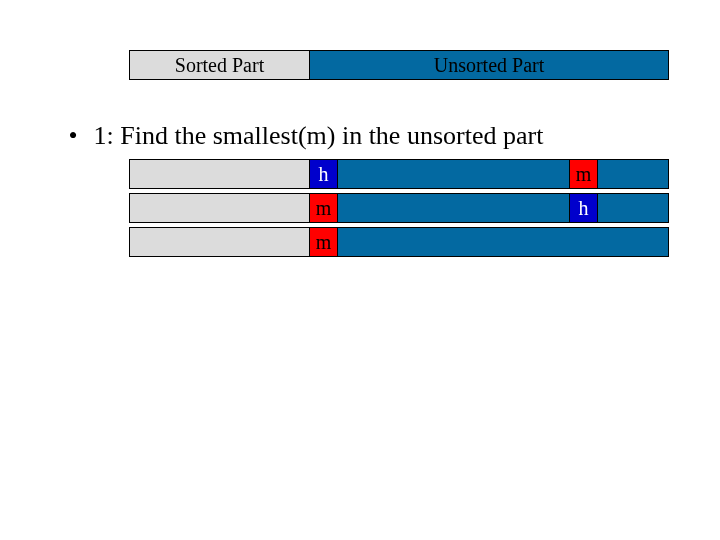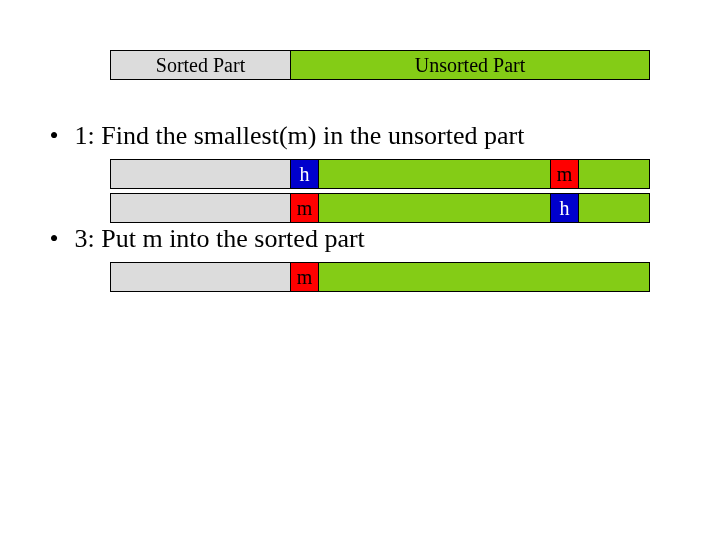--- a/index.html
+++ b/index.html
@@ -5,41 +5,41 @@
   body {
     margin: 0;
     padding: 0;
     background: #fff;
     font-family: "Times New Roman", Times, serif;
     color: #000;
     width: 720px;
     height: 540px;
   }
   .stage {
-    padding: 50px 40px 30px 40px;
+    padding: 50px 40px 30px 59px;
     font-family: Liberation Serif, serif;
   }
   .bar {
     margin-left: 70px;
     width: 540px;
     height: 30px;
     display: flex;
     border: 1px solid #000;
     box-sizing: border-box;
   }
   .seg {
     height: 100%;
     box-sizing: border-box;
     display: flex;
     align-items: center;
     justify-content: center;
     font-size: 20px;
   }
   .sorted-light { background: #dcdcdc; }
-  .unsorted-mid { background: #84cc16; }
+  .unsorted-mid { background: #0369a1; }
   .blue-cell { background: #0000cc; color: #fff; }
   .red-cell  { background: #ff0000; color: #000; }
   .divider-right { border-right: 1px solid #000; }
   .steps {
     margin-top: 40px;
     font-size: 26px;
     line-height: 1.2;
   }
   .step {
     margin-top: 0;
@@ -77,24 +77,20 @@
     </div>
 
     <div class="bar bar-gap">
       <div class="seg sorted-light divider-right" style="flex:0 0 180px"></div>
       <div class="seg red-cell divider-right" style="flex:0 0 28px">m</div>
       <div class="seg unsorted-mid divider-right" style="flex:1"></div>
       <div class="seg blue-cell divider-right" style="flex:0 0 28px">h</div>
       <div class="seg unsorted-mid" style="flex:0 0 70px"></div>
     </div>
 
-    <div class="step">
-      <span class="bullet">•</span>
-      <span>3: Put m into the sorted part</span>
-    </div>
     <div class="bar bar-gap">
       <div class="seg sorted-light divider-right" style="flex:0 0 180px"></div>
       <div class="seg red-cell divider-right" style="flex:0 0 28px">m</div>
       <div class="seg unsorted-mid" style="flex:1"></div>
     </div>
 
 
   </div>
 </div>
 

